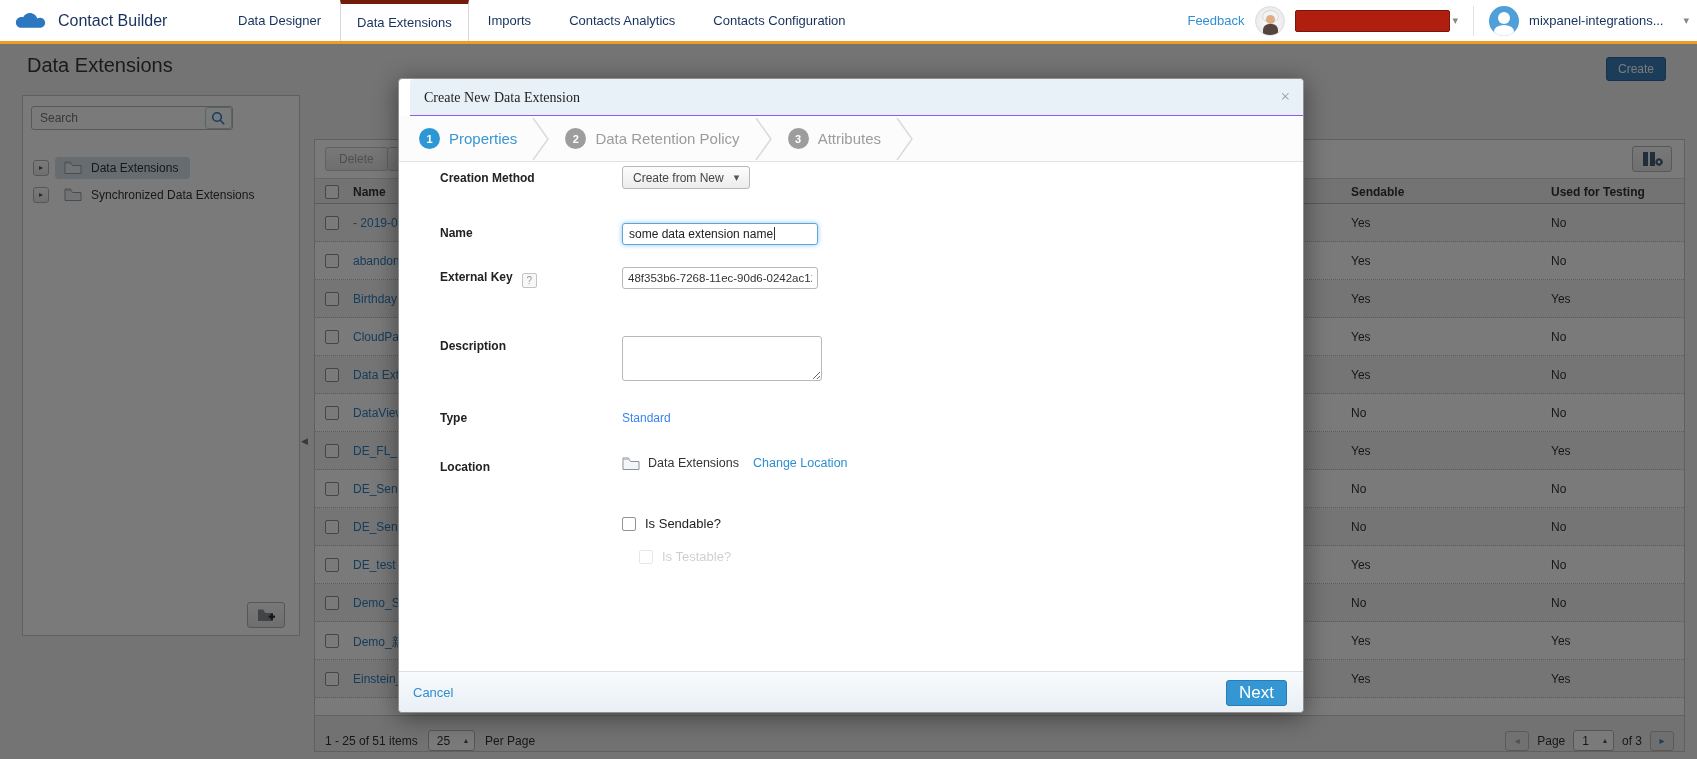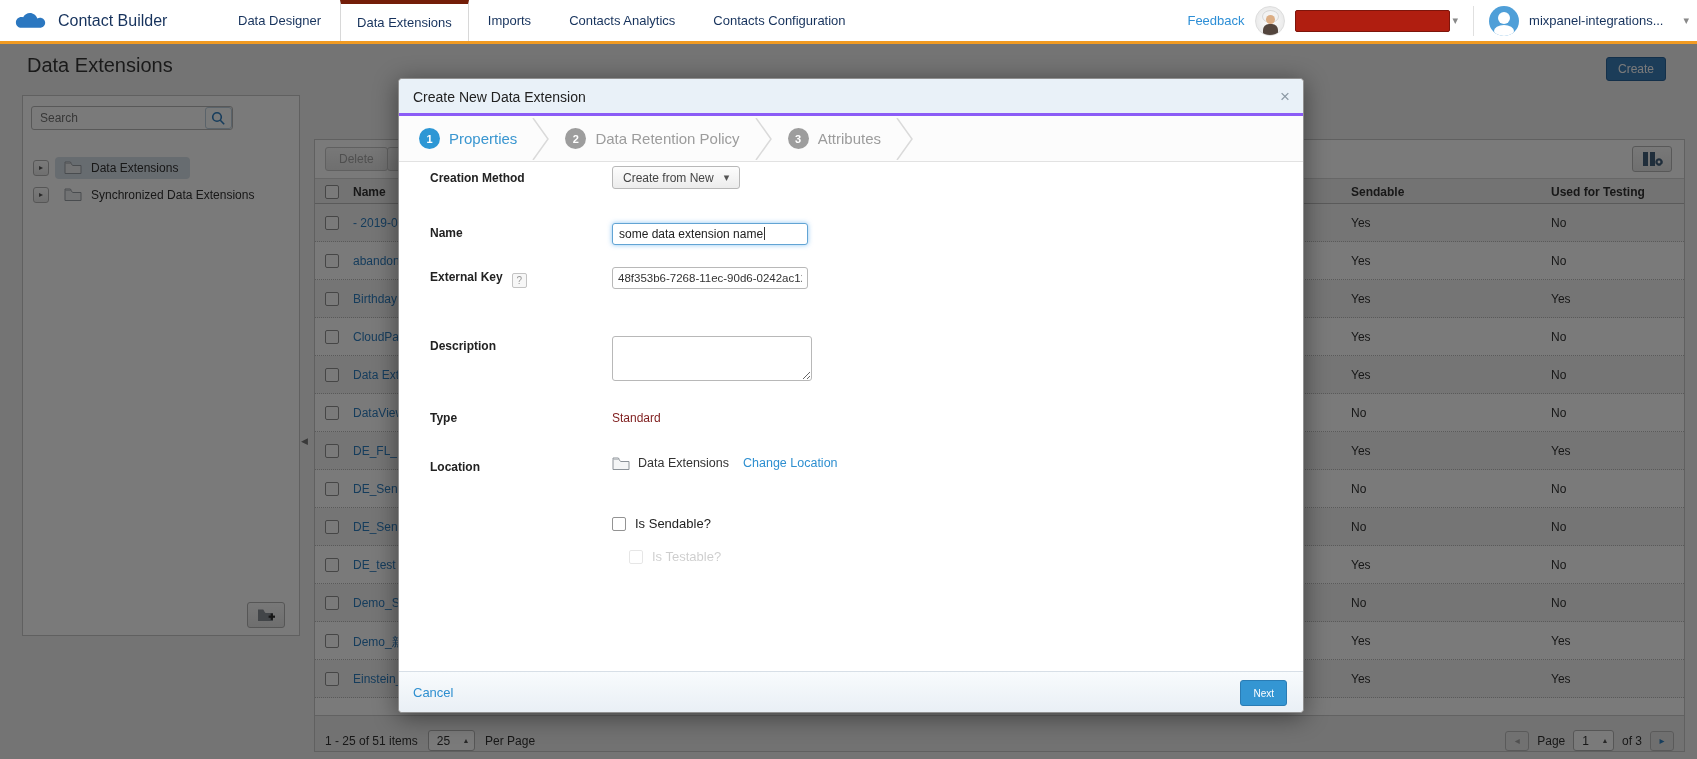--- a/index.html
+++ b/index.html
@@ -78,49 +78,49 @@
   .spin .up { width:16px; height:100%; display:flex; align-items:center; justify-content:center; font-size:7px; color:#555; cursor:pointer; }
   .pg-btn { width:24px; height:20px; border:1px solid #bdbdbd; border-radius:3px; background:#ececec; display:flex; align-items:center; justify-content:center; font-size:10px; cursor:pointer; }
   .pg-prev { color:#a8a8a8; }
   .pg-next { color:#2e7fc1; background:#e9e9e9; }
 
   
   .overlay { position:absolute; left:0; top:44px; width:1697px; height:715px; background:rgba(0,0,0,0.52); z-index:40; }
 
   
   .modal { position:absolute; left:398px; top:78px; width:906px; height:635px; background:#fff; border:1px solid #909090; border-radius:4px; box-shadow:0 4px 24px rgba(0,0,0,0.45); z-index:60; }
-  .m-header { position:absolute; top:0; left:0; right:0; height:37px; background:#e9f1f8; border-bottom:3px solid #8b5cf6; border-radius:4px 4px 0 0; }
+  .m-header { position:absolute; top:0; left:11px; right:0; height:37px; background:#e9f1f8; border-bottom:1px solid #8b5cf6; border-radius:4px 4px 0 0;font-family:Liberation Serif, serif; }
   .m-title { position:absolute; left:14px; top:0; line-height:37px; font-size:14px; color:#222; }
   .m-close { position:absolute; right:13px; top:8px; font-size:17px; color:#8d9aa5; cursor:pointer; }
   .m-steps { position:absolute; top:37px; left:0; right:0; height:46px; background:#fcfcfc; border-bottom:1px solid #e2e2e2; display:flex; align-items:center; padding-left:20px; }
   .step { display:flex; align-items:center; gap:9px; }
   .s-circle { width:21px; height:21px; border-radius:50%; background:#9d9d9d; color:#fff; font-size:11px; font-weight:bold; display:flex; align-items:center; justify-content:center; }
   .s-label { font-size:15px; color:#9c9c9c; }
   .step.active .s-circle { background:#2d97d5; }
   .step.active .s-label { color:#3a96d0; }
   .step-chevron { margin:0 14px; }
-  .m-body { position:absolute; top:83px; left:4px; right:0; height:511px; background:#fff; }
+  .m-body { position:absolute; top:83px; left:14px; right:0; height:511px; background:#fff; }
   .f-label { position:absolute; left:27px; font-size:12px; font-weight:bold; color:#222; }
   .help-icon { display:inline-block; width:15px; height:15px; border:1px solid #c3c3c3; border-radius:2px; background:#f7f7f7; color:#999; font-size:10px; font-weight:normal; text-align:center; line-height:14px; margin-left:9px; vertical-align:-3px; cursor:pointer; }
   .dropdown-btn { position:absolute; left:209px; top:3px; height:23px; padding:0 10px; border:1px solid #b8b8b8; border-radius:3px; background:linear-gradient(#fdfdfd,#ececec); font-size:12px; color:#444; display:flex; align-items:center; gap:10px; cursor:pointer; }
   .txt-input { position:absolute; left:209px; width:196px; height:22px; border:1px solid #b8b8b8; border-radius:3px; font-size:12px; color:#222; padding:0 6px; line-height:20px; background:#fff; overflow:hidden; white-space:nowrap; }
   .txt-input.focused { border-color:#62a4d4; box-shadow:0 0 5px rgba(82,168,236,0.65); }
   .caret-bar { display:inline-block; width:1px; height:13px; background:#333; vertical-align:-2px; margin-left:1px; }
   .m-body input.real { position:absolute; left:209px; width:196px; height:22px; border:1px solid #b8b8b8; border-radius:3px; font-size:11.5px; color:#333; padding:0 5px; font-family:"Liberation Sans", sans-serif; }
   .m-body textarea { position:absolute; left:209px; width:200px; height:45px; border:1px solid #b8b8b8; border-radius:3px; resize:both; font-family:"Liberation Sans", sans-serif; font-size:12px; padding:3px 5px; }
-  .static-val { position:absolute; left:209px; font-size:12px; color:#7f1d1d; }
+  .static-val { position:absolute; left:209px; font-size:12px; color:#3b82f6; }
   .loc-row { position:absolute; left:209px; display:flex; align-items:center; gap:8px; }
   .loc-text { font-size:12.5px; color:#333; }
   .loc-link { font-size:12.5px; color:#2e8fd0; cursor:pointer; margin-left:6px; }
   .chk-row { position:absolute; left:209px; display:flex; align-items:center; gap:9px; }
   .chk-label { font-size:13px; color:#222; }
   .chk-row.disabled { opacity:0.22;margin-left:17px; }
   .m-footer { position:absolute; bottom:0; left:0; right:0; height:41px; background:linear-gradient(#f8fbfd,#e9eff5); border-top:1px solid #d7dfe7; border-radius:0 0 4px 4px; }
   .cancel-link { position:absolute; left:14px; top:0; line-height:41px; font-size:13px; color:#2e8fd0; cursor:pointer; }
-  .next-btn { position:absolute; right:16px; top:8px; height:26px; padding:12px 12px; background:#3496d3; border:1px solid #2a7cb4; border-radius:3px; color:#fff; font-size:10px; display:flex; align-items:center; cursor:pointer; }
+  .next-btn { position:absolute; right:16px; top:8px; height:26px; padding:12px 12px; background:#3496d3; border:1px solid #2a7cb4; border-radius:3px; color:#fff; font-size:17px; display:flex; align-items:center; cursor:pointer; }
 </style>
 </head>
 <body>
 
 <div class="navbar">
   <div class="nav-left">
     <svg width="34" height="23" viewBox="0 0 36 24">
         <path fill="#2b77c0" d="M27.5 9.2c-1 0-1.9.2-2.8.6C23.5 6.4 20.4 4 16.9 4c-3.1 0-5.9 1.8-7.2 4.5-.6-.2-1.2-.3-1.9-.3C4.6 8.2 2 10.8 2 14s2.6 5.8 5.8 5.8h19.7c3 0 5.5-2.4 5.5-5.3s-2.5-5.3-5.5-5.3z"></path>
       </svg>
     <span class="app-title">Contact Builder</span>

